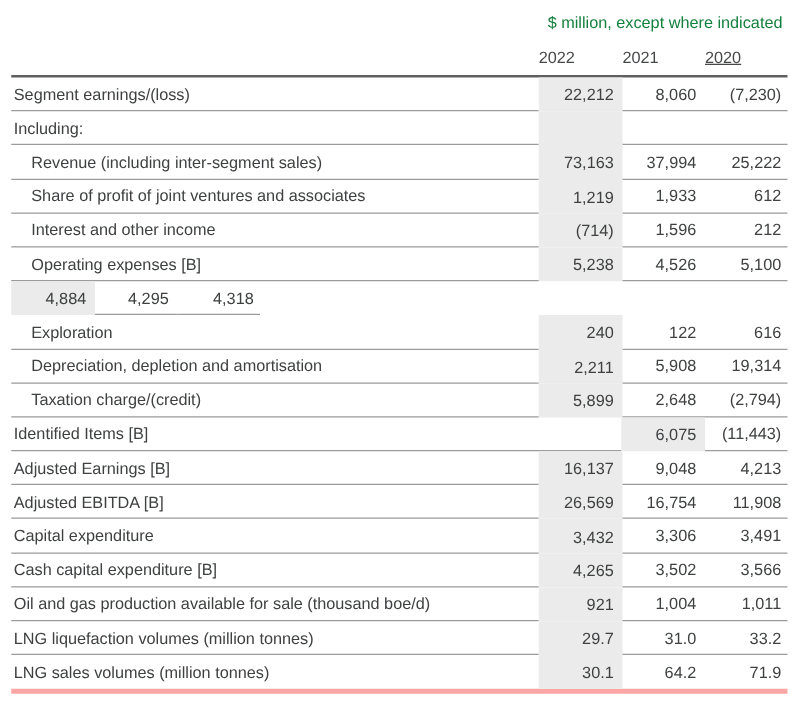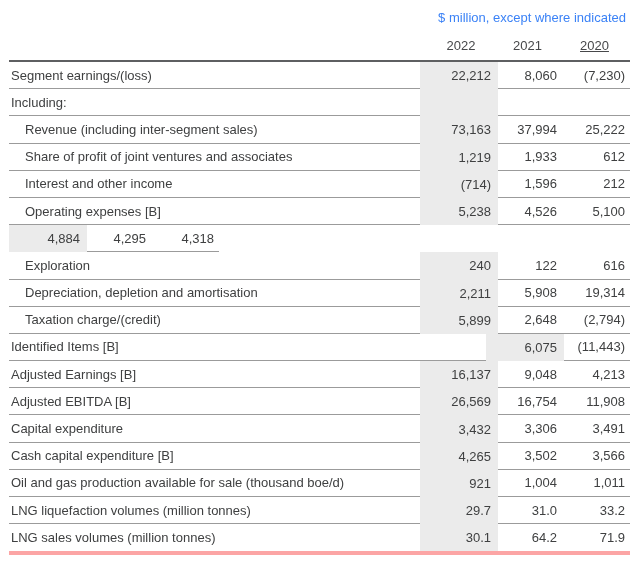--- a/index.html
+++ b/index.html
@@ -21,36 +21,36 @@
   }
   
   .unit-row {
     height: 32px;
     display: flex;
     justify-content: flex-end;
     align-items: flex-end;
     box-sizing: border-box;
     padding-bottom: 7px;
     padding-right: 4px;
-    color: #3b82f6;
+    color: #15803d;
   }
   
   .year-row {
     height: 30px;
     display: flex;
     align-items: flex-end;
     box-sizing: border-box;
     border-bottom: 2px solid #5e5f61;
     padding-bottom: 7px;
     color: #47484a;
   }
   .year-row .spacer { flex: 1; }
   .year-cell {
     box-sizing: border-box;
-    text-align: center;
+    text-align: left;
   }
   .yc-2022 { width: 67px; padding-right: 7px; }
   .yc-2021 { width: 66px; padding-right: 7px; }
   .yc-2020 { width: 66px; padding-right: 5px; text-decoration: underline; }
   
   .rows {
     border-bottom: 4px solid #fca5a5;
   }
   .row {
     display: flex;
@@ -68,21 +68,21 @@
   }
   .label-cell.indent { padding-left: 16px; }
   .val {
     width: 66px;
     justify-content: flex-end;
     padding-right: 7px;
     border-bottom: 1px solid #9b9b9b;
     white-space: nowrap;
   }
   .val.hl {
-    width: 78px;
+    width: 67px;
     background: #ebebeb;
     border-bottom: none;
   }
   .val.last { padding-right: 5px; }
   .row:last-child .label-cell,
   .row:last-child .val { border-bottom: none; }
 </style>
 </head>
 <body>
 

